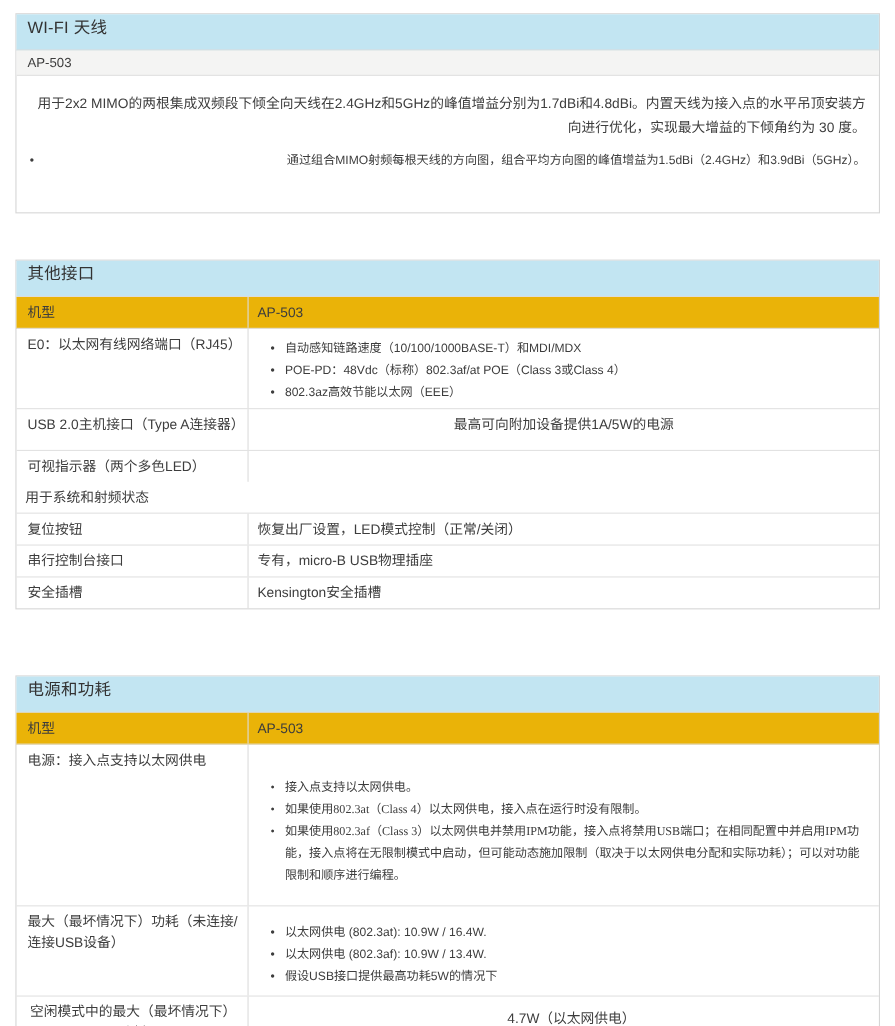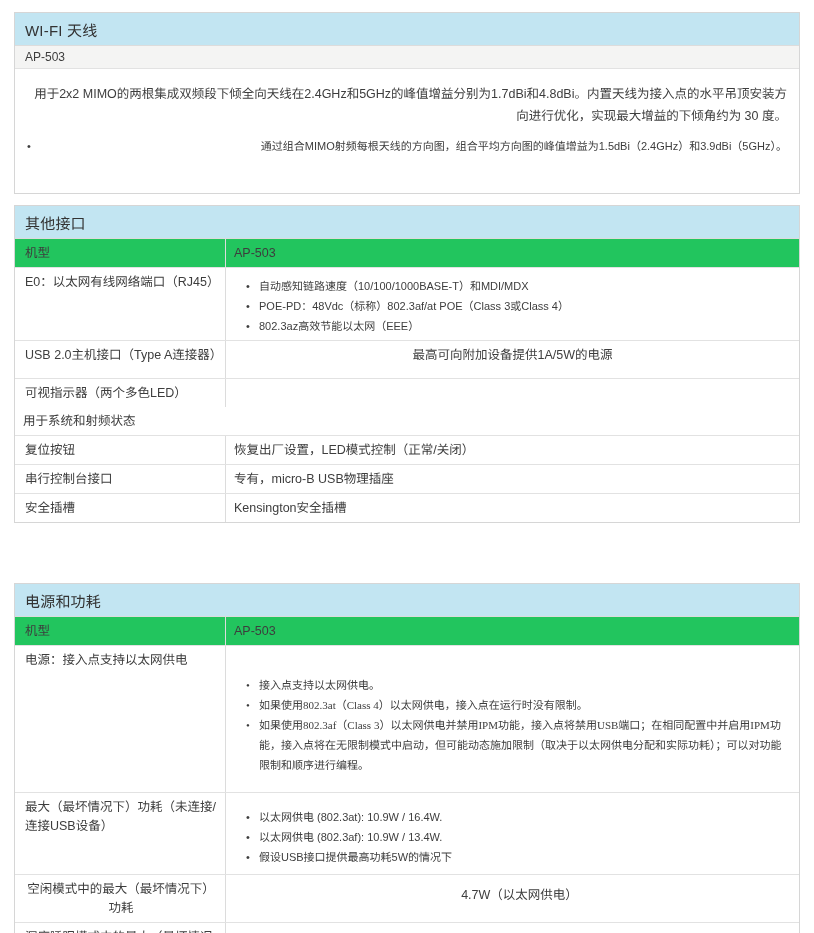--- a/index.html
+++ b/index.html
@@ -16,28 +16,27 @@
   }
   .page {
     padding: 12px 14px 0 14px;
     box-sizing: border-box;
   }
   .spec {
     border: 1px solid #d6d6d6;
     background: #ffffff;
     box-sizing: border-box;
   }
-  .spec.gap-sm { margin-top: 11px; }
+  .spec.gap-sm { margin-top: 42px; }
   .spec.gap-lg { margin-top: 60px; }
 
   .sec-header {
     background: #c2e5f2;
     height: 33px;
     display: flex;
-    align-items: center;
     padding: 0 10px;
     border-bottom: 1px solid #dcdcdc;
     box-sizing: border-box;
   }
   .sec-title {
     font-size: 15px;
     color: #333333;
     letter-spacing: 0.2px;
   }
 
@@ -82,21 +81,21 @@
   }
   .sec1-body ul.bullets li { line-height: 22px; }
 
   
   .trow {
     display: flex;
     border-bottom: 1px solid #e2e2e2;
     box-sizing: border-box;
   }
   .trow:last-child { border-bottom: none; }
-  .trow.shaded { background: #22c55e; }
+  .trow.shaded { background: #eab308; }
   .tlabel {
     width: 211px;
     flex: none;
     border-right: 1px solid #dcdcdc;
     padding: 5px 8px 4px 10px;
     font-size: 12.5px;
     line-height: 19px;
     box-sizing: border-box;
   }
   .tvalue {

